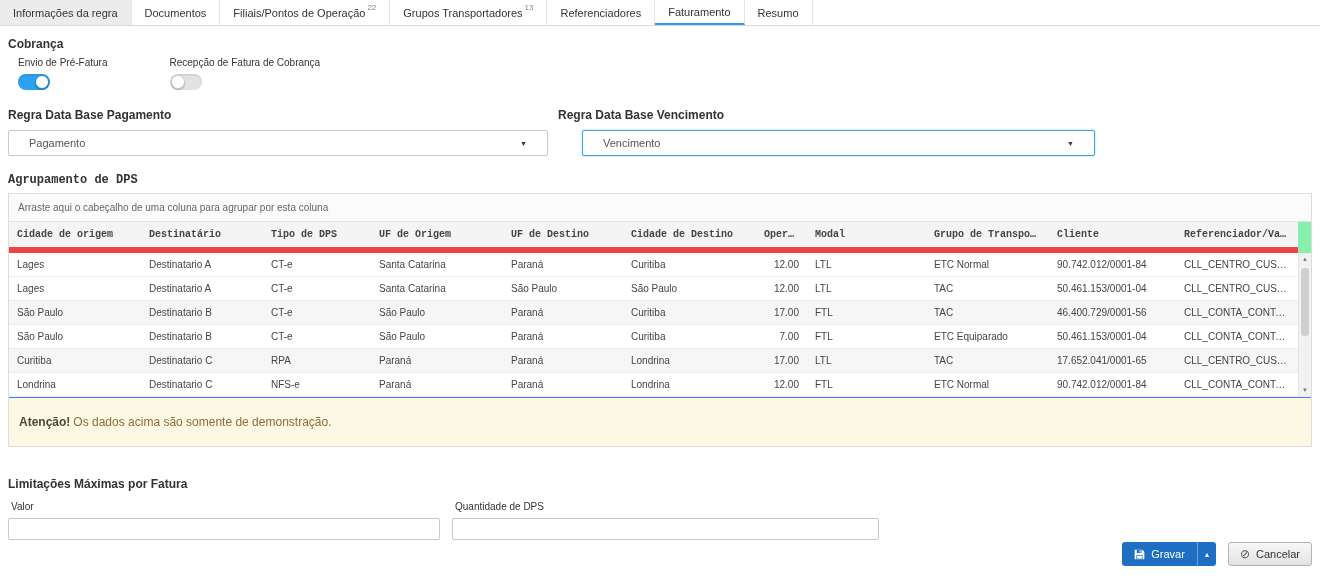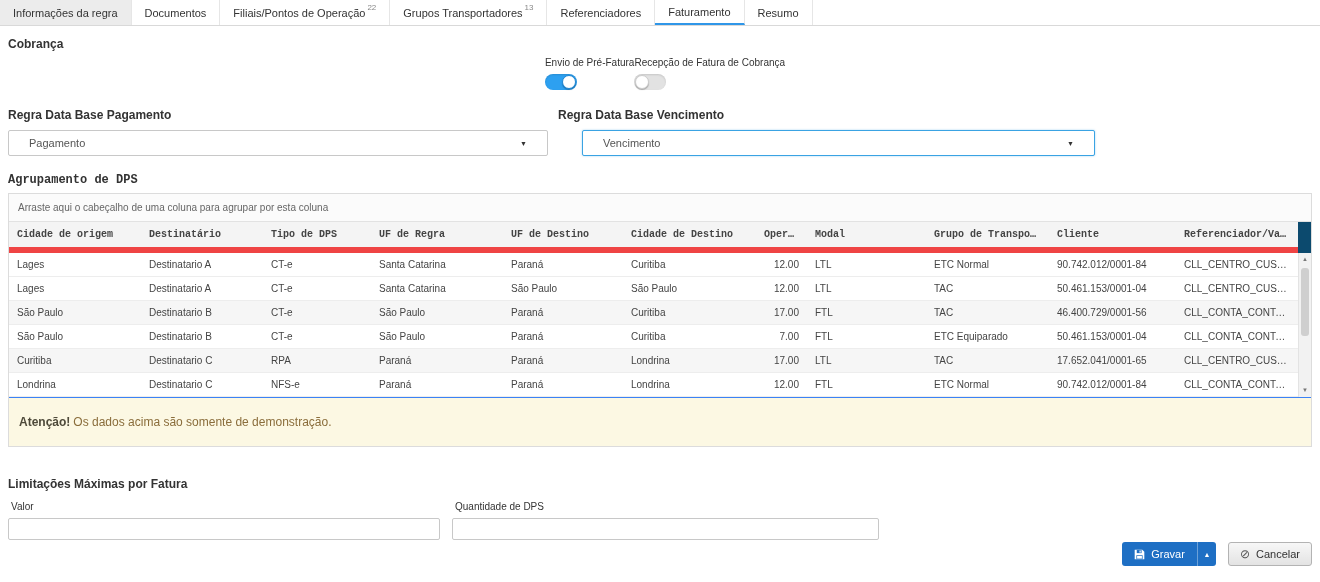--- a/index.html
+++ b/index.html
@@ -14,36 +14,36 @@
   
   .tabbar { display:flex; align-items:stretch; height:26px; border-bottom:1px solid #d9d9d9; background:#fff; }
   .tab { display:flex; align-items:center; padding:0 13px; border-right:1px solid #e6e6e6; color:#333; cursor:pointer; position:relative; white-space:nowrap; }
   .tab.shaded { background:#ececec;align-items:center; }
   .tab.active { border-bottom:2px solid #2f96e8; background:#fff; }
   .tab .badge { font-size:8px; color:#888; margin-left:2px; position:relative; top:-5px; }
   
   .page { padding:0 8px; }
   h2.sec { font-size:12px; font-weight:bold; color:#333; margin:11px 0 6px 0; }
   
-  .toggle-row { display:flex; padding-left:10px;justify-content:center; }
+  .toggle-row { display:flex; gap:62px; padding-left:10px; }
   .toggle-item .tlabel { font-size:10px; color:#333; margin-bottom:6px; }
   .switch { width:32px; height:16px; border-radius:9px; background:#e2e2e2; position:relative; cursor:pointer; box-shadow: inset 0 1px 2px rgba(0,0,0,.12); }
   .switch .knob { width:14px; height:14px; border-radius:50%; background:#fff; border:1px solid #ccc; position:absolute; top:1px; left:1px; box-shadow:0 1px 1px rgba(0,0,0,.25); }
   .switch.on { background:#2da0f0; }
   .switch.on .knob { left:auto; right:1px; border-color:#1d86d4; }
   
   .selects-row { display:flex; gap:10px; margin-top:18px; }
   .sel-col h2.sec { margin:0 0 8px 0; }
   .sel-col.left { width:540px; }
   .sel-col.right { width:537px; }
   .select { height:26px; border:1px solid #c8c8c8; border-radius:2px; background:#fff; display:flex; align-items:center; justify-content:space-between; padding:0 20px; color:#555; cursor:pointer; }
   .select.focused { border:1px solid #3aa3e3; box-shadow:0 0 2px rgba(58,163,227,.5);margin-left:24px; }
   .select .caret { font-size:7px; color:#333; }
   
-  .grid { border:1px solid #dcdcdc; margin-top:4px; background:#0c4a6e; }
+  .grid { border:1px solid #dcdcdc; margin-top:4px; background:#86efac; }
   .group-bar { height:28px; line-height:27px; padding-left:9px; color:#666; font-size:10px; background:#fbfbfb; border-bottom:1px solid #e2e2e2; }
   .grid-header { display:grid; grid-template-columns:132px 122px 108px 132px 120px 133px 51px 119px 123px 127px 1fr; background:#f4f4f4; border-bottom:6px solid #ef4444; margin-right:13px;font-family:Liberation Mono, monospace; }
   .grid-header .gcell { font-weight:bold; font-size:10px; line-height:25px; height:25px; }
   .body-wrap { position:relative; }
   .grid-body { margin-right:13px; }
   .grow { display:grid; grid-template-columns:132px 122px 108px 132px 120px 133px 51px 119px 123px 127px 1fr; border-bottom:1px solid #ededed; background:#fff; }
   .grow.alt { background:#f6f6f6; }
   .gcell { padding:0 8px; line-height:23px; height:23px; font-size:10px; color:#444; white-space:nowrap; overflow:hidden; text-overflow:ellipsis; }
   .gcell.num { text-align:right; }
   
@@ -137,21 +137,21 @@
   <h2 class="sec" style="margin-top:17px;font-family:Liberation Mono, monospace;">Agrupamento de DPS</h2>
 
   <div class="grid">
     <div class="group-bar">
       <span>Arraste aqui o cabeçalho de uma coluna para agrupar por esta coluna</span>
     </div>
     <div class="grid-header">
         <div class="gcell">Cidade de origem</div>
         <div class="gcell">Destinatário</div>
         <div class="gcell">Tipo de DPS</div>
-        <div class="gcell">UF de Regra</div>
+        <div class="gcell">UF de Origem</div>
         <div class="gcell">UF de Destino</div>
         <div class="gcell">Cidade de Destino</div>
         <div class="gcell num">Operação</div>
         <div class="gcell">Modal</div>
         <div class="gcell">Grupo de Transportador</div>
         <div class="gcell">Cliente</div>
         <div class="gcell">Referenciador/Valor</div>
       </div>
     <div class="body-wrap">
       <div class="grid-body">

